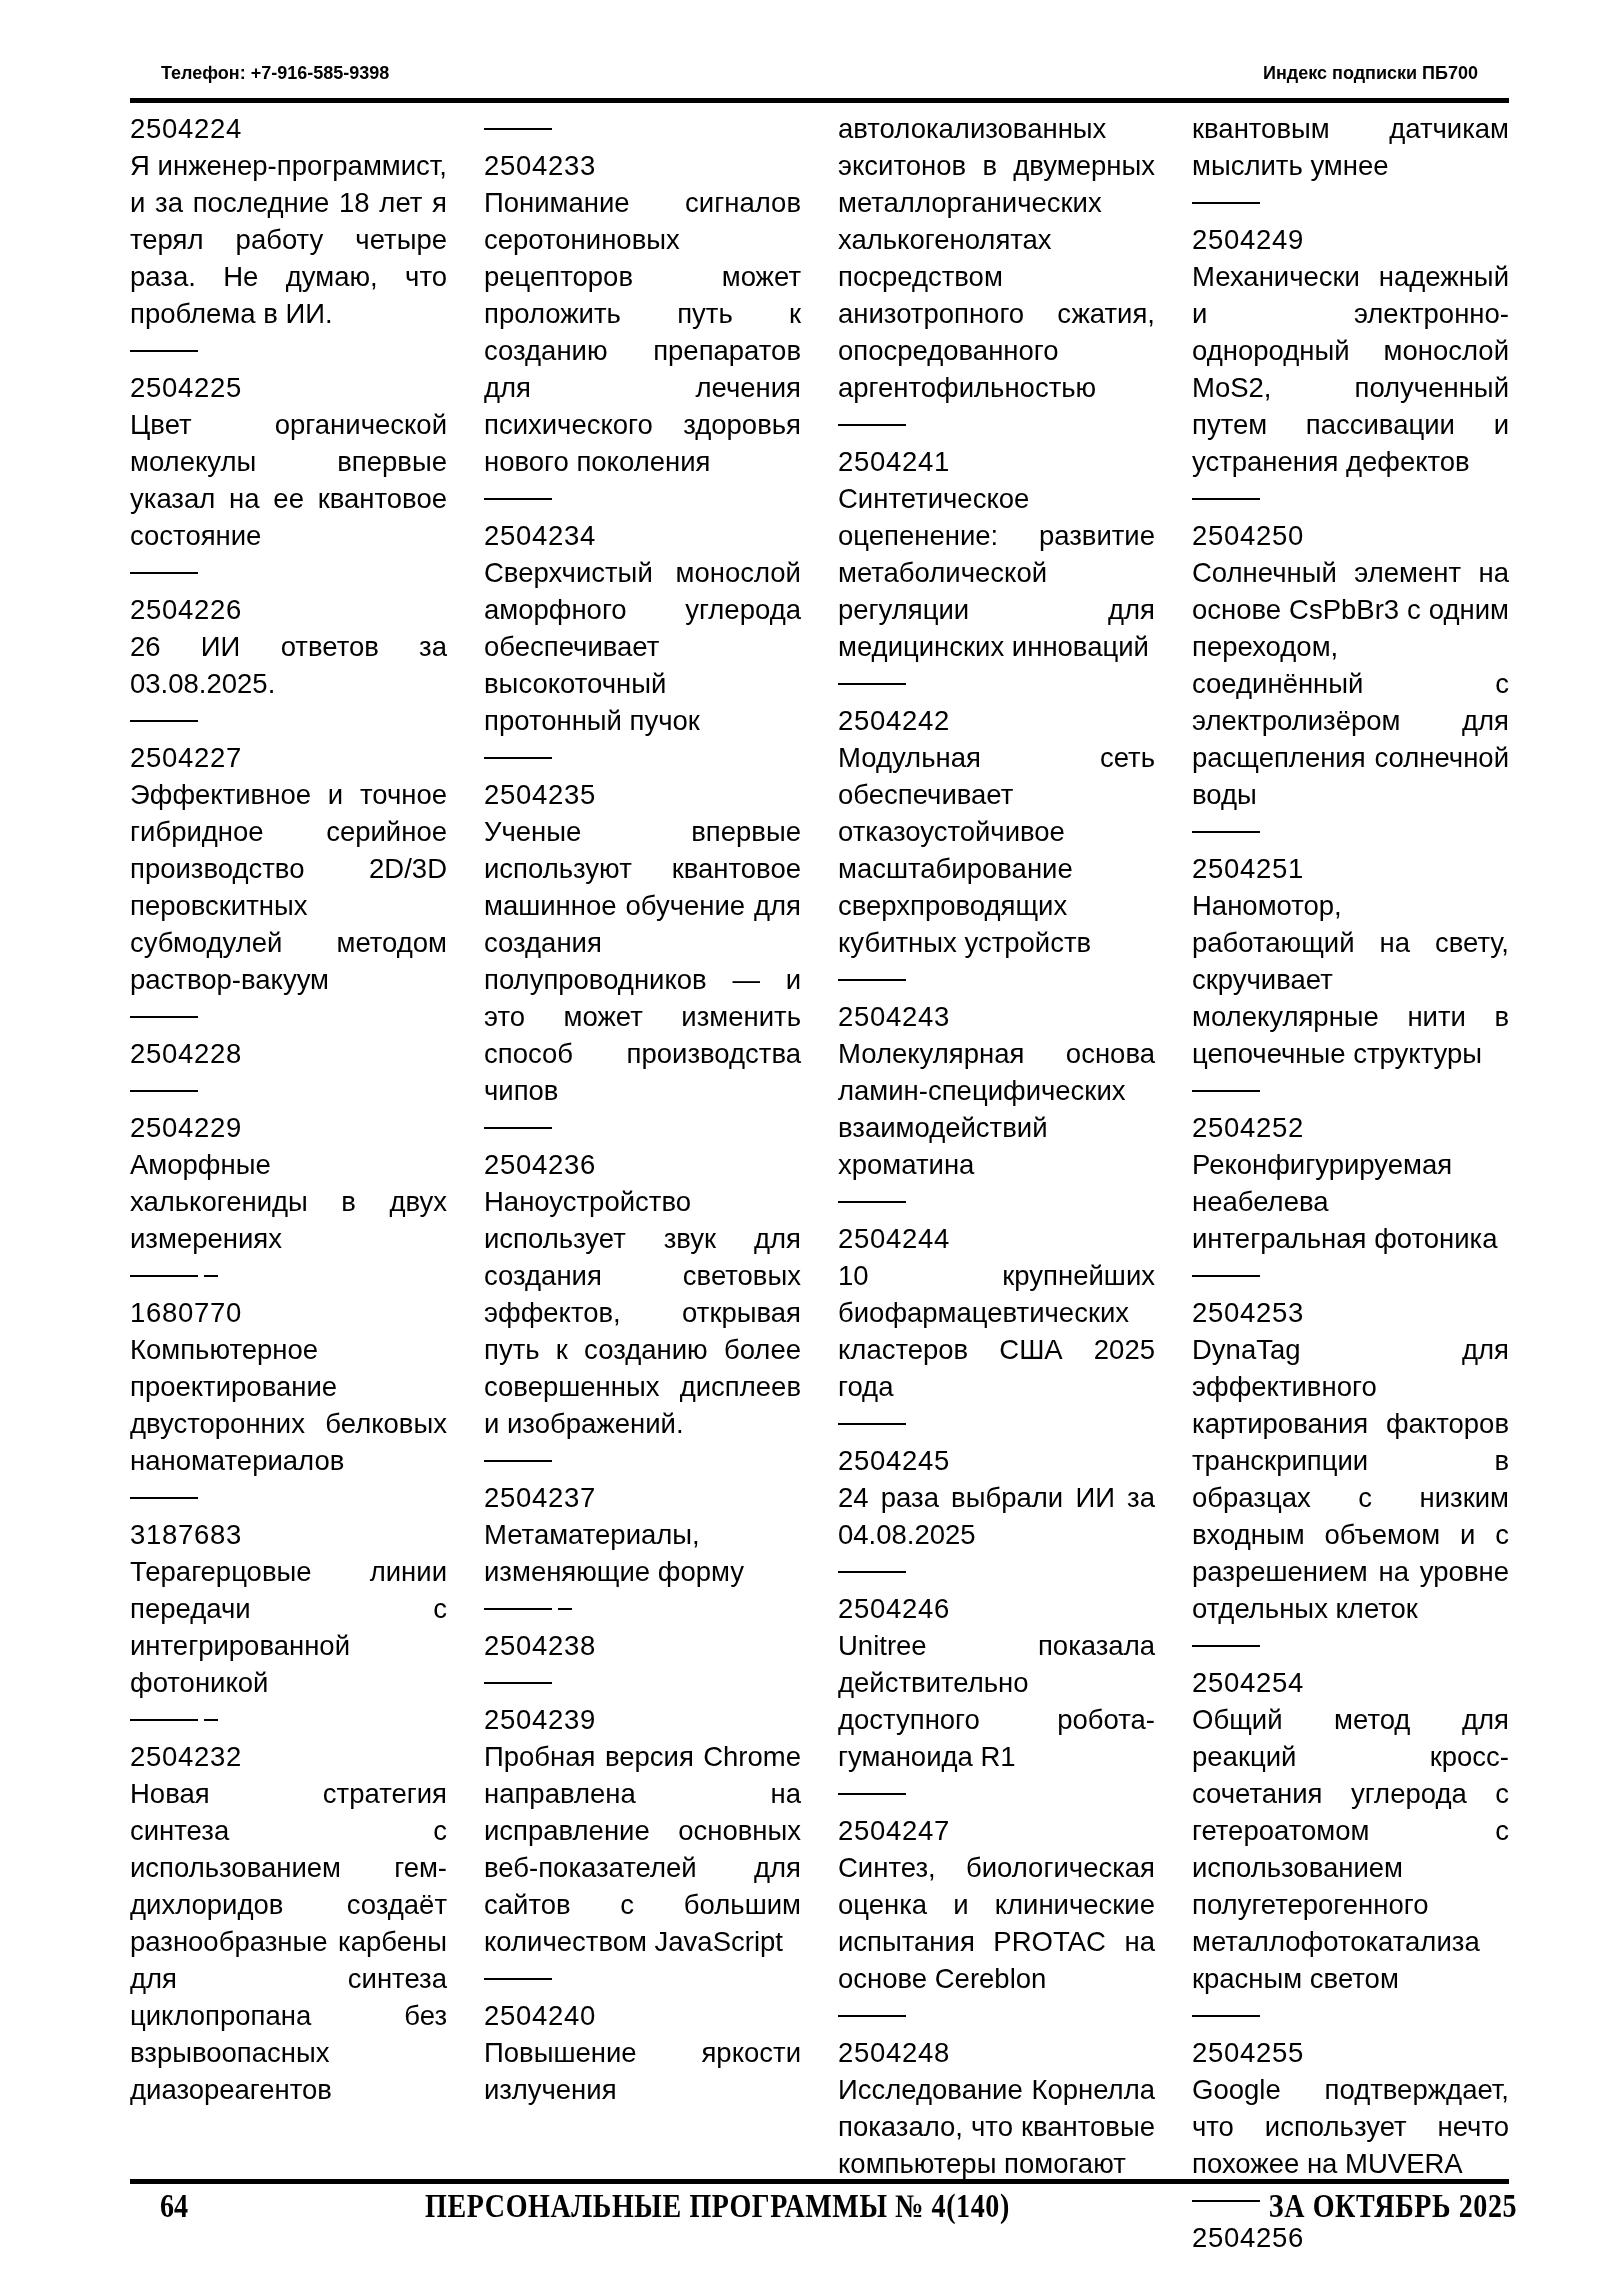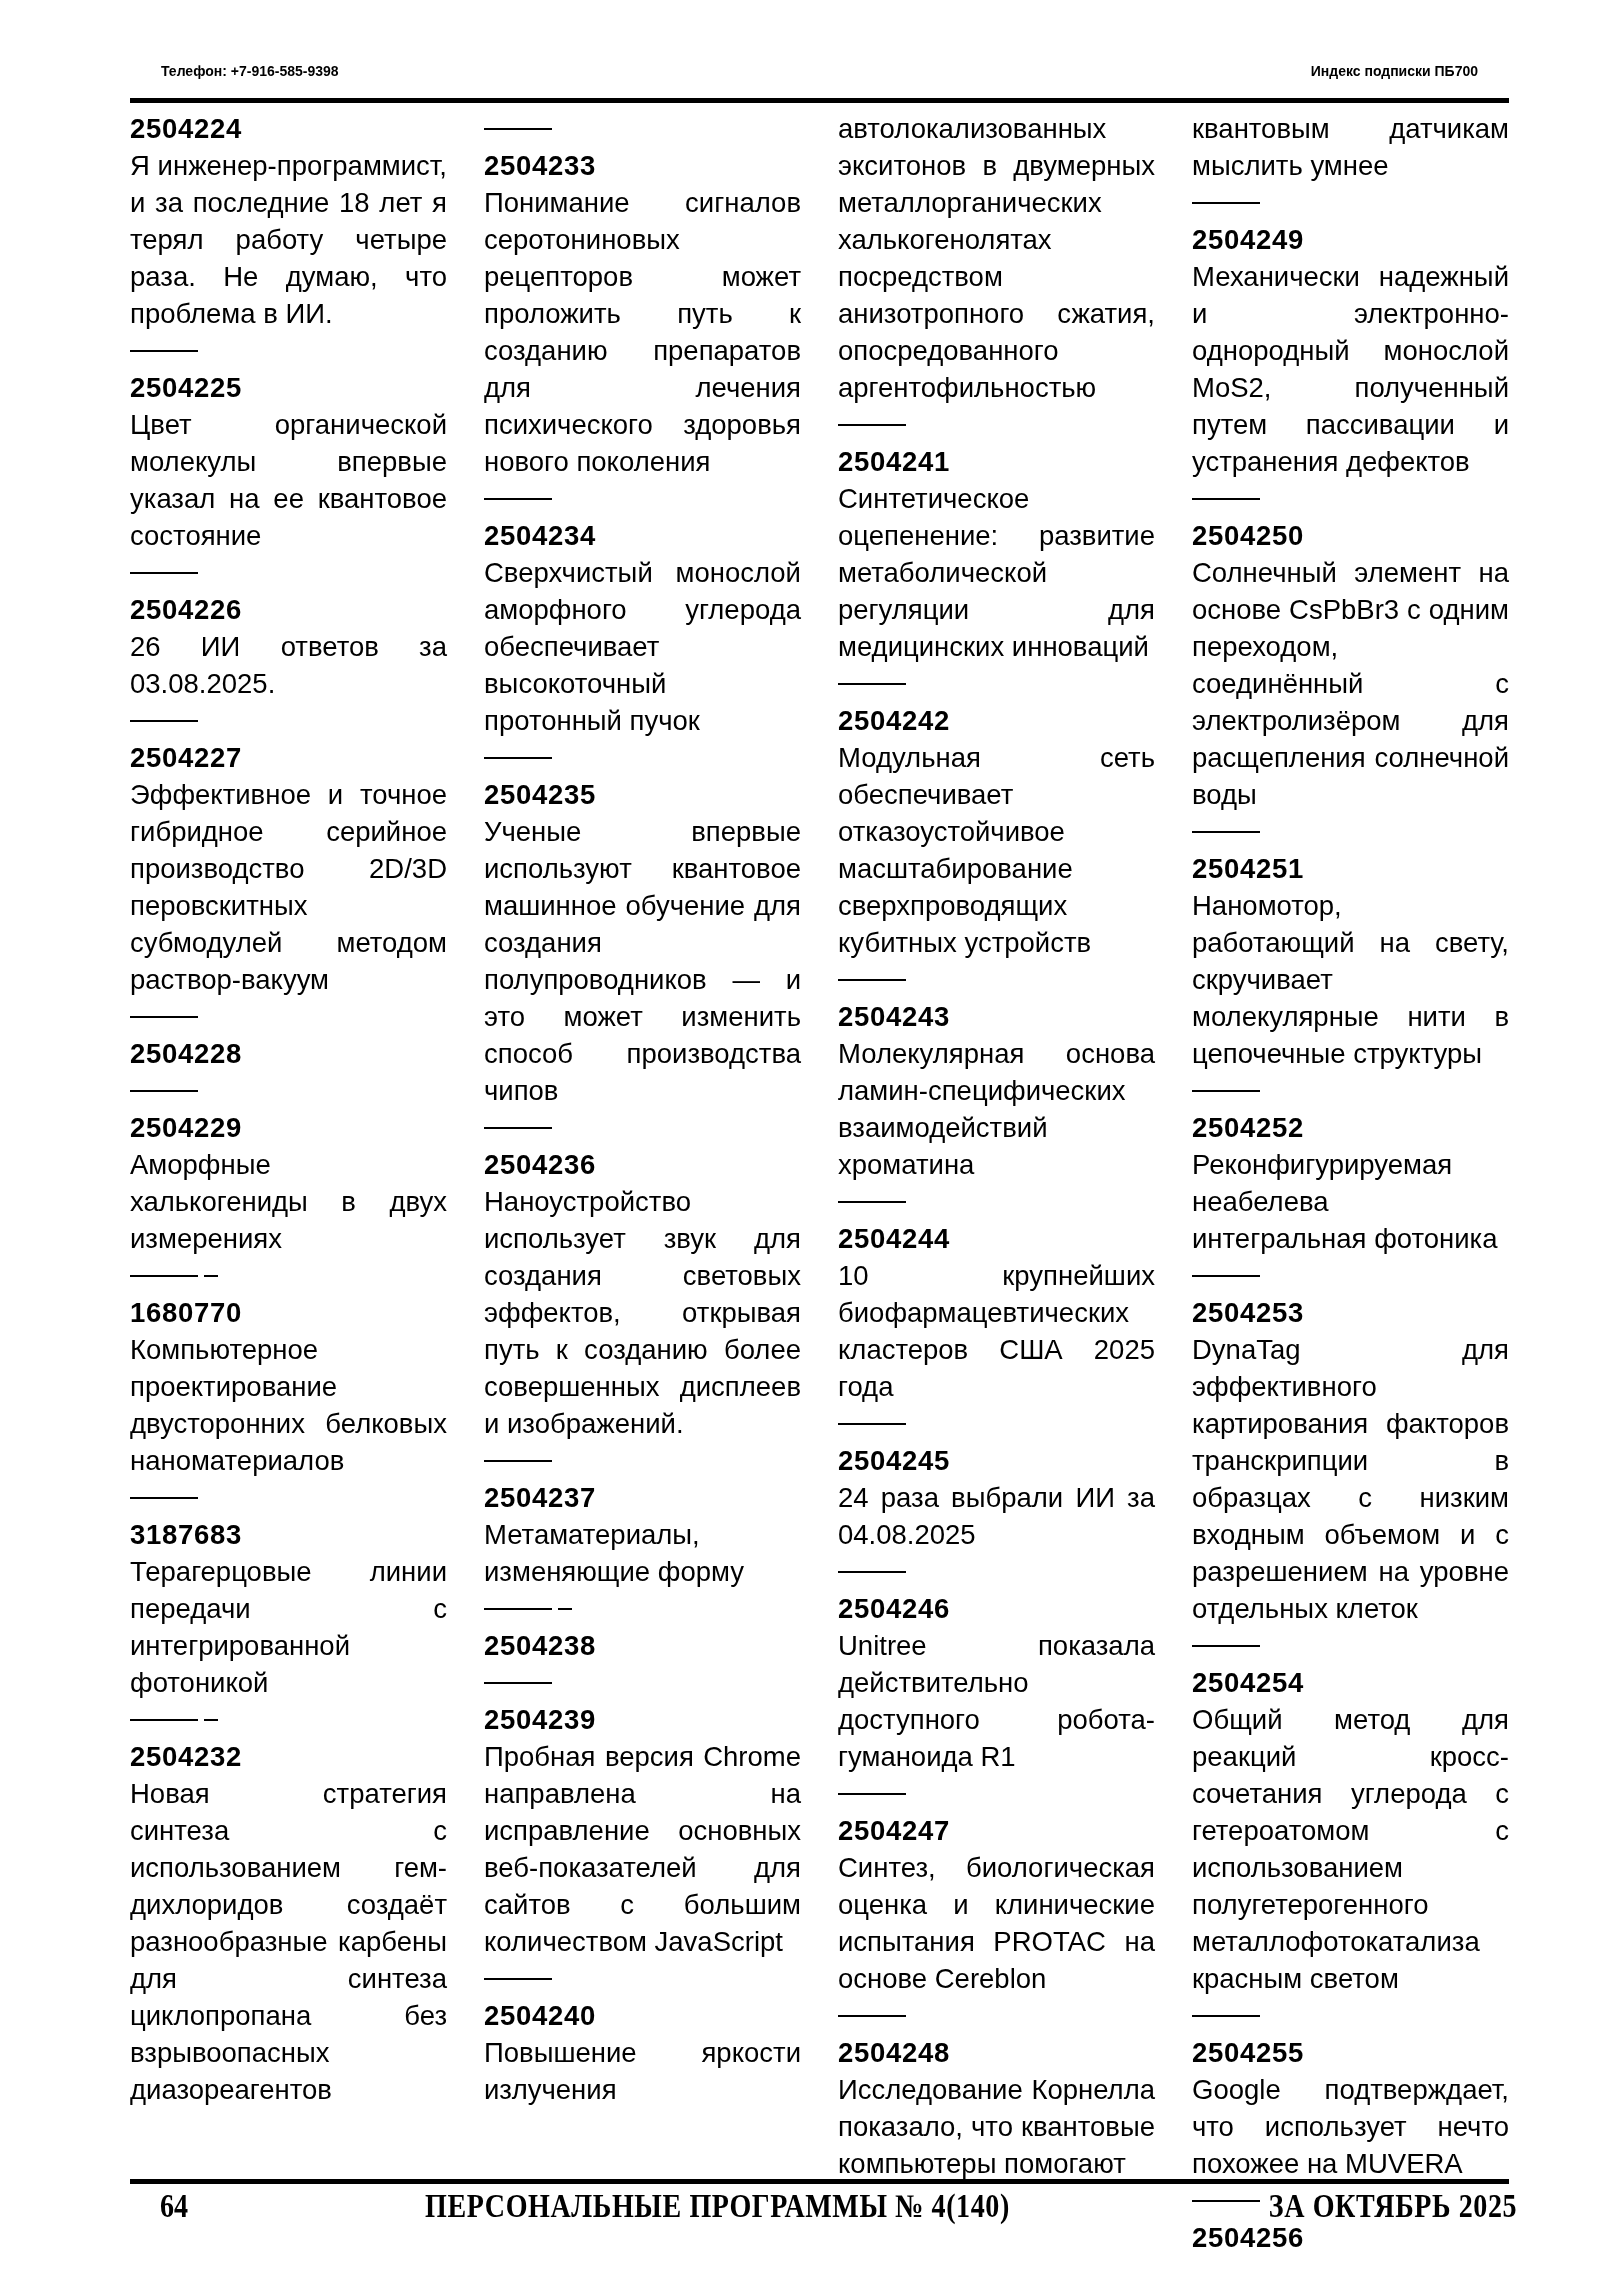--- a/index.html
+++ b/index.html
@@ -8,36 +8,36 @@
     width:1623px;height:2295px;
     background:#ffffff;color:#000000;
     font-family:"Liberation Sans","DejaVu Sans",sans-serif;
     overflow:hidden;
     margin:0 auto;
   }
   
   .header{
     position:absolute;top:63px;left:130px;width:1379px;
     display:flex;justify-content:space-between;align-items:baseline;
-    font-size:14px;font-weight:bold;
+    font-size:18px;font-weight:bold;
     padding:0 31px;box-sizing:border-box;
   }
   .rule{
     position:absolute;left:130px;width:1379px;height:4.6px;background:#000;
   }
   .rule.top{top:98px;}
   .rule.bottom{top:2179px;}
   
   .columns{
     position:absolute;top:110px;left:130px;
     display:grid;grid-template-columns:repeat(4,317px);column-gap:37px;
     font-size:27.5px;line-height:37px;
   }
   .column{min-width:0;}
-  .entry-num{line-height:37px;letter-spacing:0.7px;font-weight:bold;}
+  .entry-num{line-height:37px;letter-spacing:0.7px;}
   .entry-text{margin:0;text-align:justify;}
   .sep{height:37px;display:flex;align-items:center;}
   .sep-line{display:inline-block;width:68px;border-top:2.6px solid #000;}
   .sep-tick{display:inline-block;width:14.4px;border-top:2.6px solid #000;margin-left:5.9px;}
   
   .footer{
     position:absolute;top:2188px;left:8px;width:1623px;height:39px;
     font-family:"Liberation Serif","DejaVu Serif",serif;font-weight:bold;
   }
   .footer .page-num{

